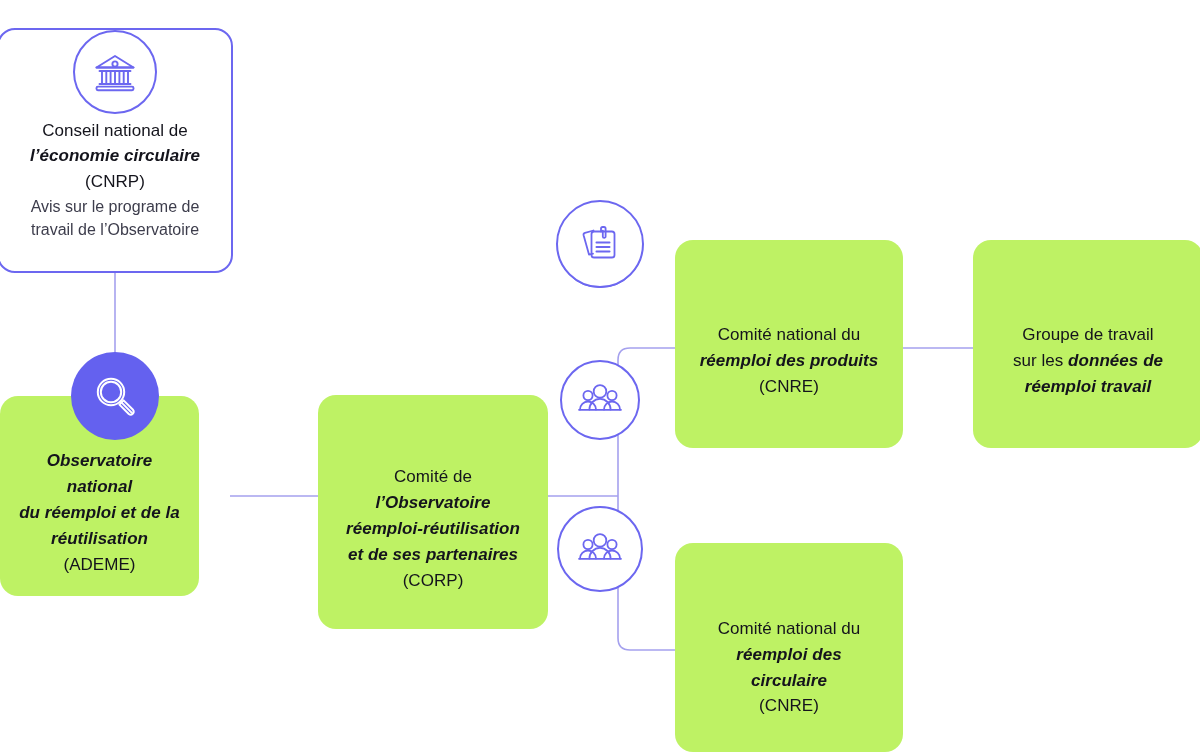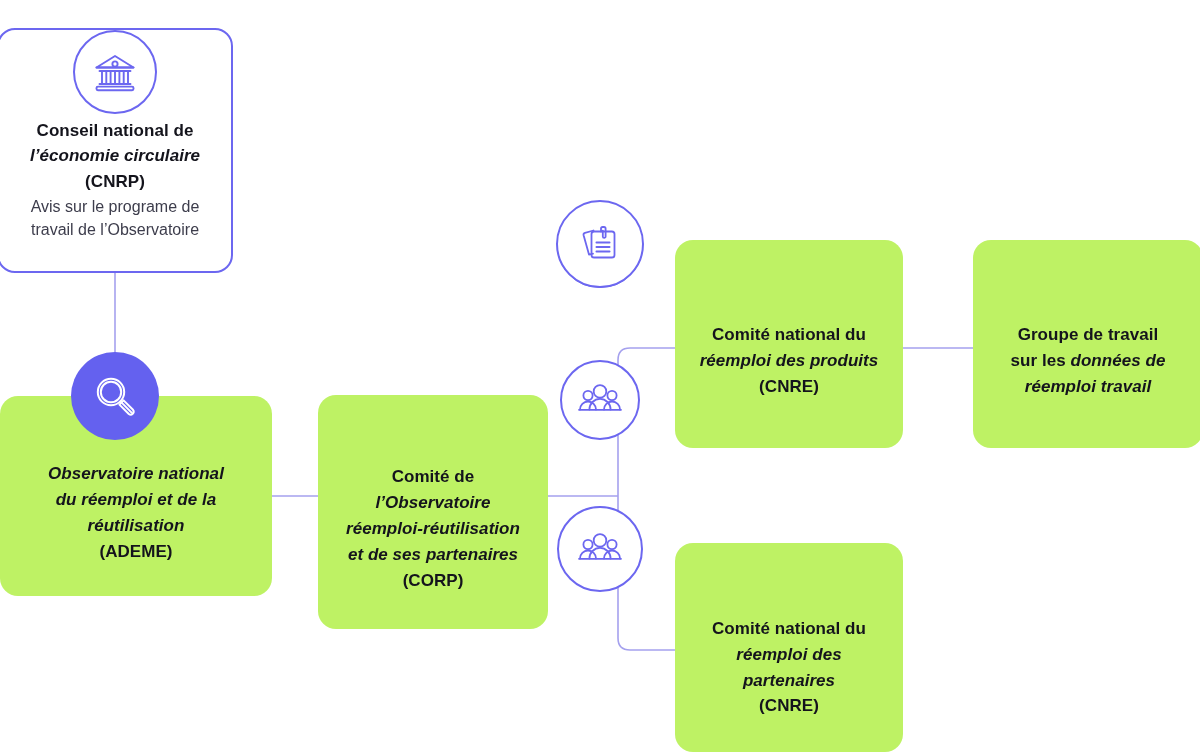--- a/index.html
+++ b/index.html
@@ -83,39 +83,39 @@
 
   
   .node-label {
     font-size: 17px;
     line-height: 1.52;
     color: #14141c;
     padding: 0 12px;
     letter-spacing: 0.05px;
   }
   .node-label .b { font-weight: 700; font-style: italic; }
-  .node-label .n { font-weight: 700; }
+  .node-label .n { font-weight: 400; }
   .node-sub {
     font-size: 16px;
     line-height: 1.42;
     color: #3d3d4c;
     font-weight: 400;
     padding: 0 10px;
     margin-top: 1px;
   }
 
   
   #node-cnec {
     left: -3px;  top: 28px;  width: 236px;  height: 245px;
     padding-top: 58px;
   }
   #badge-cnec { top: 0px; width: 84px; height: 84px; }
 
   #node-ademe {
-    left: 0px;  top: 396px;  width: 272px;  height: 200px;
+    left: 0px;  top: 396px;  width: 199px;  height: 200px;
     padding-top: 34px;
   }
   #badge-ademe { top: 352px; width: 88px; height: 88px; left: 115px; }
 
   #node-corp {
     left: 318px;  top: 395px;  width: 230px;  height: 234px;
     padding-top: 34px;
   }
   #badge-corp { top: 360px; width: 80px; height: 80px; }
 
@@ -281,18 +281,18 @@
         <circle cx="23" cy="8.4" r="6.3"></circle>
         <path d="M12.4 26.5 a10.6 10.6 0 0 1 21.2 0"></path>
         <line x1="2" y1="26.8" x2="44" y2="26.8"></line>
       </g>
     </svg>
   </div>
   <div class="node filled" id="node-cnre">
     <div class="node-label">
       <span class="n">Comité national du</span><br>
       <span class="b">réemploi des</span><br>
-      <span class="b">partenaires</span><br>
+      <span class="b">circulaire</span><br>
       <span class="n">(CNRE)</span>
     </div>
   </div>
 
 </div>
 
 </body></html>

